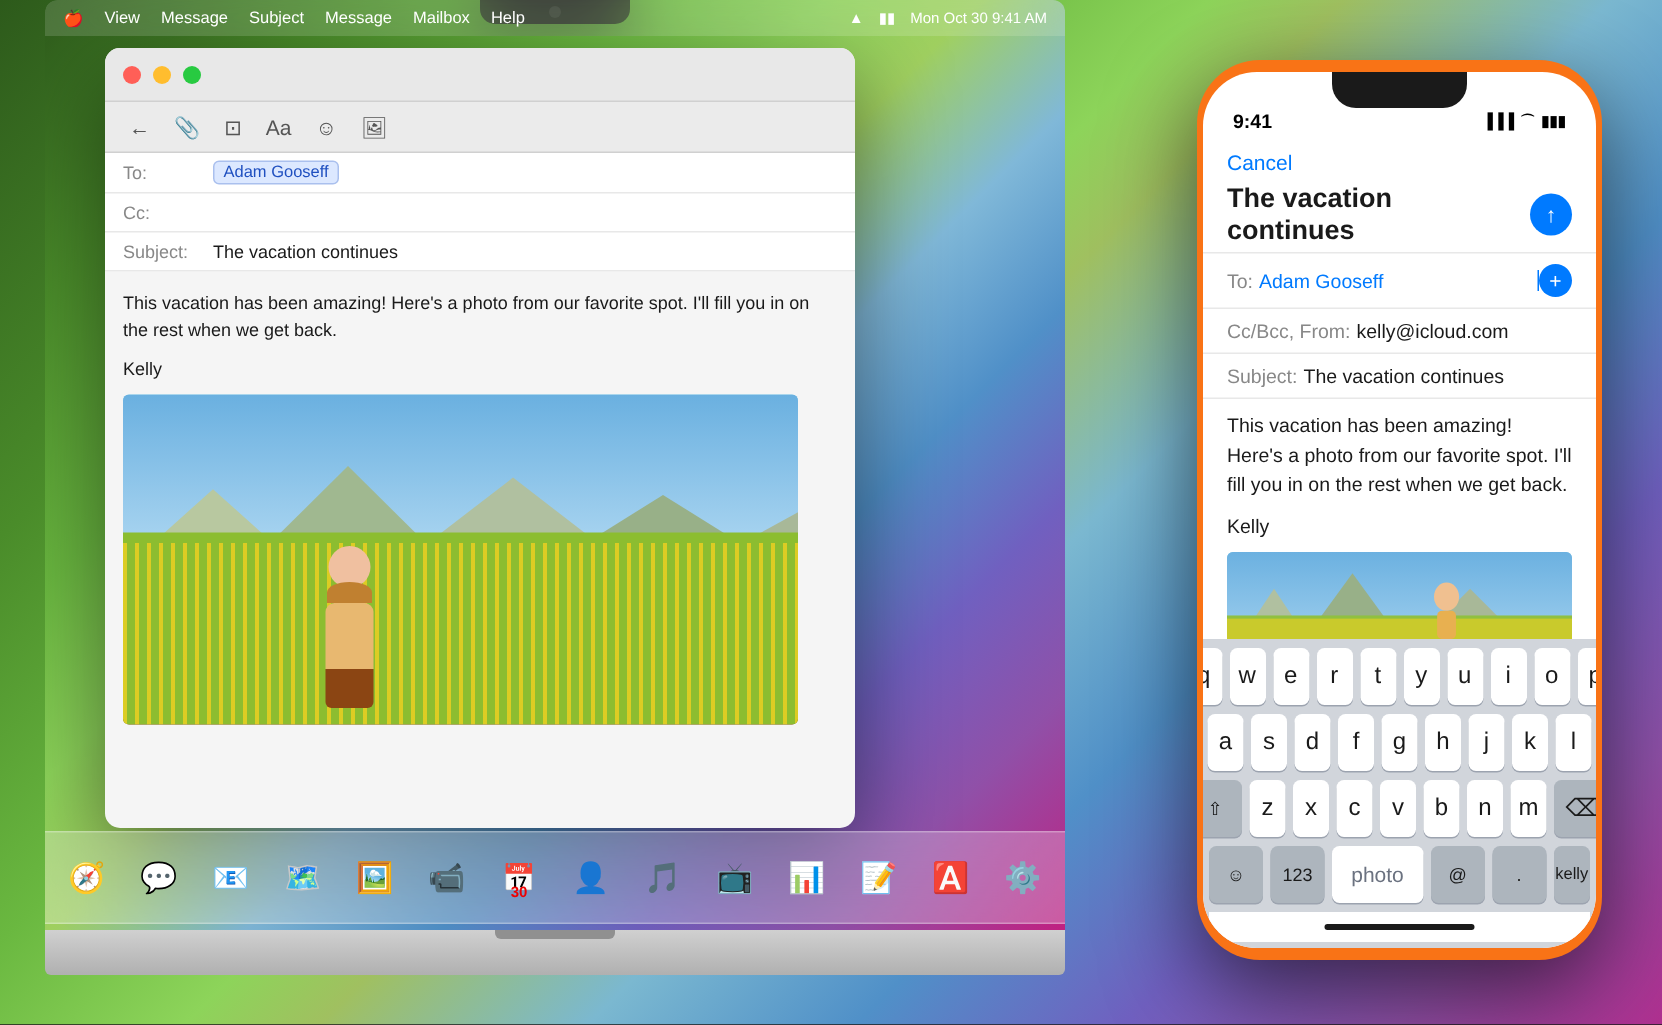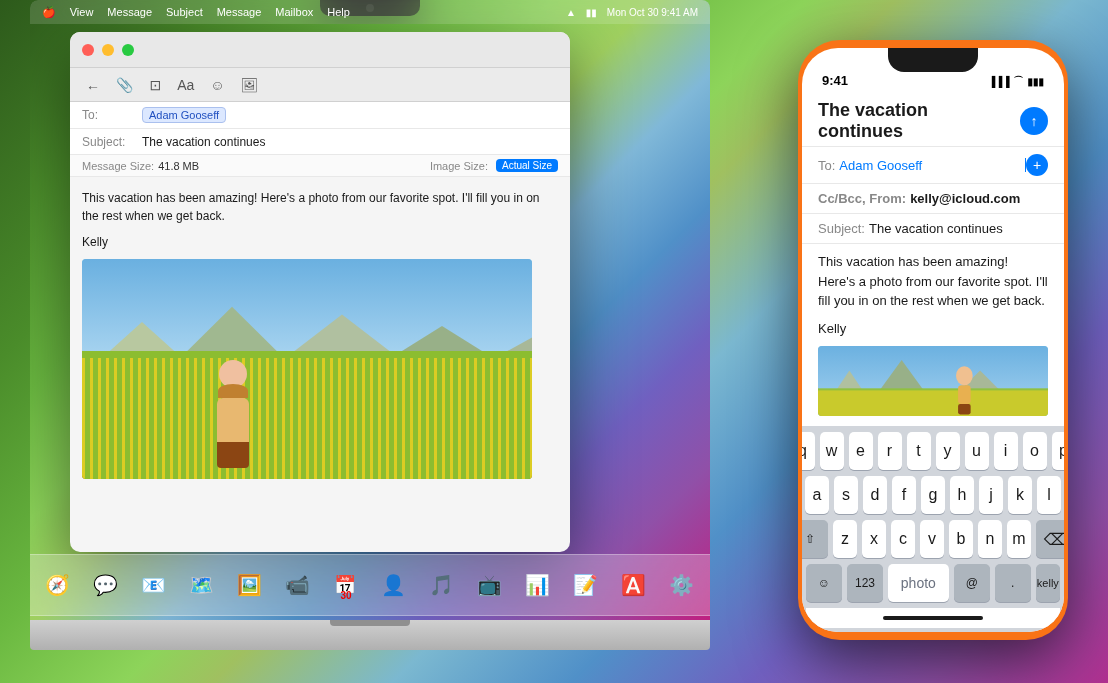--- a/index.html
+++ b/index.html
@@ -504,21 +504,20 @@
       border-radius: 50%;
     }
 
     .iphone-from-row {
       display: flex;
       align-items: center;
       padding: 7px 16px;
       border-bottom: 1px solid #e8e8e8;
       font-size: 13px;
       color: #888;
-      font-weight: bold;
     }
     .iphone-subject-field-row {
       display: flex;
       align-items: center;
       padding: 7px 16px;
       border-bottom: 1px solid #e8e8e8;
       font-size: 13px;
       color: #888;
     }
     .iphone-subject-label { color: #888; margin-right: 4px; }
@@ -568,30 +567,25 @@
         <span class="toolbar-icon">☺</span>
         <span class="toolbar-icon">🖼</span>
       </div>
 
       <div class="mail-fields">
         <div class="mail-field-row">
           <span class="field-label">To:</span>
           <span class="recipient-chip">Adam Gooseff</span>
         </div>
         <div class="mail-field-row">
+          <span class="field-label">Cc:</span>
+        </div>
+        <div class="mail-field-row">
           <span class="field-label">Subject:</span>
           <span class="field-value">The vacation continues</span>
-        </div>
-        <div class="mail-meta-row">
-          <span>Message Size:</span>
-          <span style="margin-left:4px;color:#333">41.8 MB</span>
-          <div class="meta-right">
-            <span>Image Size:</span>
-            <span class="actual-size-btn">Actual Size</span>
-          </div>
         </div>
       </div>
 
       <div class="mail-body">
         <p class="mail-body-text">This vacation has been amazing! Here's a photo from our favorite spot. I'll fill you in on the rest when we get back.</p>
         <p class="mail-signature">Kelly</p>
 
         <div class="mail-photo">
           <div class="photo-sky"></div>
 
@@ -652,20 +646,23 @@
       <div class="iphone-status-icons">
         <span>▐▐▐</span>
         <span>⌒</span>
         <span>▮▮▮</span>
       </div>
     </div>
 
     <div class="iphone-mail-content">
 
       <div class="iphone-mail-header">
+        <div class="iphone-cancel-send">
+          <span class="iphone-cancel">Cancel</span>
+        </div>
         <div class="iphone-subject-row">
           <span class="iphone-subject-text">The vacation continues</span>
           <div class="send-button">
             <span>↑</span>
           </div>
         </div>
       </div>
 
       <div class="iphone-field-row">
         <span class="iphone-field-label">To:</span>

